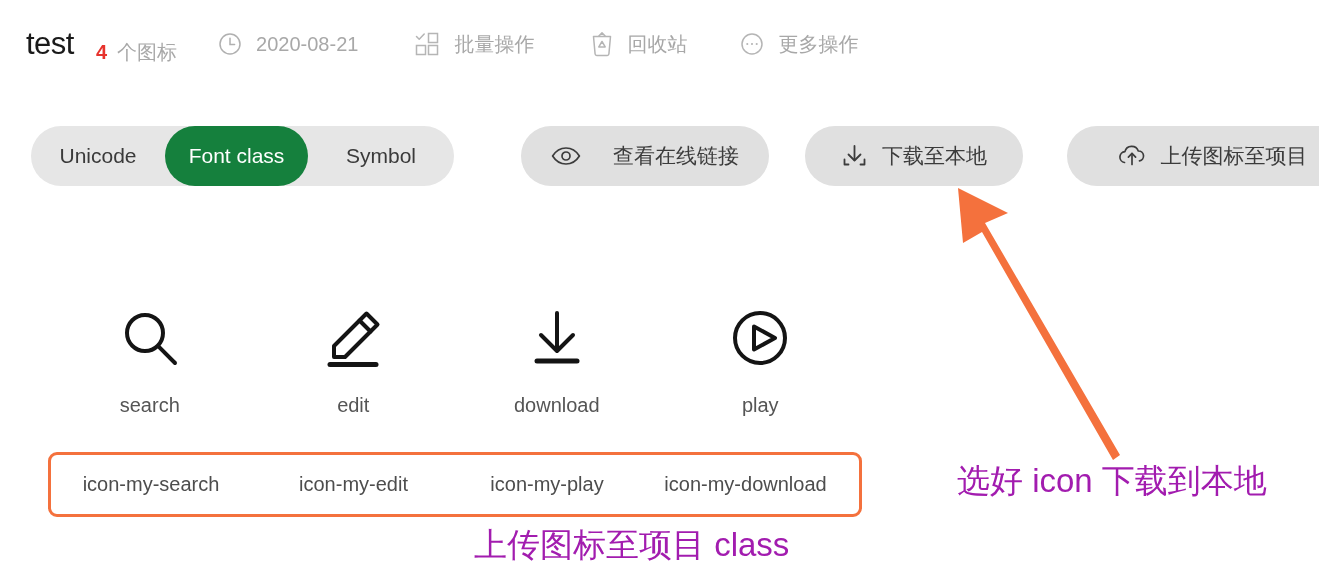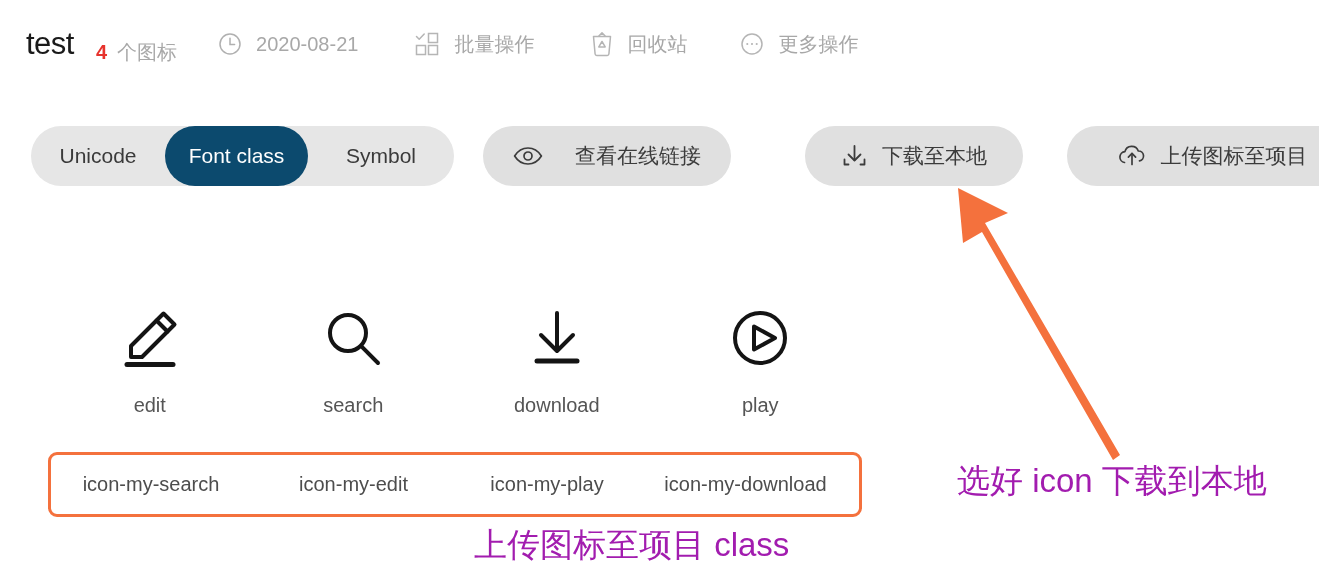--- a/index.html
+++ b/index.html
@@ -26,28 +26,28 @@
   .meta-item svg { display: block; }
 
   
   .toolbar { position: absolute; left: 0; top: 126px; width: 1319px; height: 64px; }
 
   .segmented { position: absolute; left: 31px; top: 0; height: 60px;
                background: #e6e6e6; border-radius: 30px; display: flex; align-items: center; }
   .seg { height: 60px; display: flex; align-items: center; justify-content: center;
          font-size: 21px; color: #3a3a3a; border-radius: 30px; cursor: pointer; }
   .seg.s0 { width: 134px; }
-  .seg.s1 { width: 143px; background: #0c4a6e; color: #ffffff; }
+  .seg.s1 { width: 143px; background: #15803d; color: #ffffff; }
   .seg.s2 { width: 146px; }
 
   .pill { position: absolute; top: 0; height: 60px; background: #e0e0e0; border-radius: 30px;
           display: flex; align-items: center; justify-content: center; cursor: pointer; }
   .pill .p-label { font-size: 21px; color: #3c3c3c; margin-left: 14px; }
   .pill svg { display: block; }
-  .pill.view { left: 483px; width: 248px; gap: 18px; }
+  .pill.view { left: 521px; width: 248px; gap: 18px; }
   .pill.download { left: 805px; width: 218px; }
   .pill.upload { left: 1067px; width: 290px; }
 
   
   .grid { position: absolute; left: 48px; top: 290px; width: 814px; }
   .cells { display: flex; }
   .cell { width: 203.5px; display: flex; flex-direction: column; align-items: center; }
   .glyph { height: 96px; display: flex; align-items: center; justify-content: center; }
   .glyph svg { display: block; }
   .cap { font-size: 20px; color: #555555; margin-top: 8px; }
@@ -167,37 +167,37 @@
       </span>
       <span class="p-label">上传图标至项目</span>
     </div>
   </div>
 
   <div class="grid">
     <div class="cells">
 
       <div class="cell">
         <div class="glyph">
+          <svg width="66" height="66" viewBox="0 0 66 66" fill="none" stroke="#141414" stroke-width="4" stroke-linecap="round">
+            <circle cx="28" cy="28" r="18"></circle>
+              <path d="M41.2 41.2L58 58"></path>
+          </svg>
+        </div>
+        <div class="cap">search</div>
+      </div>
+
+      <div class="cell">
+        <div class="glyph">
           <svg width="66" height="66" viewBox="0 0 66 66" fill="none" stroke="#141414" stroke-width="4" stroke-linejoin="round" stroke-linecap="round">
             <path d="M46.5 8.5l11 11L25 52H14V41L46.5 8.5z"></path>
             <path d="M39.5 15.5l11 11"></path>
             <path d="M10 59.5h46" stroke-width="5"></path>
           </svg>
         </div>
         <div class="cap">edit</div>
-      </div>
-
-      <div class="cell">
-        <div class="glyph">
-          <svg width="66" height="66" viewBox="0 0 66 66" fill="none" stroke="#141414" stroke-width="4" stroke-linecap="round">
-            <circle cx="28" cy="28" r="18"></circle>
-              <path d="M41.2 41.2L58 58"></path>
-          </svg>
-        </div>
-        <div class="cap">search</div>
       </div>
 
       <div class="cell">
         <div class="glyph">
           <svg width="66" height="66" viewBox="0 0 66 66" fill="none" stroke="#141414" stroke-width="4" stroke-linecap="round" stroke-linejoin="round">
             <path d="M33 8v36"></path>
               <path d="M17 30l16 16 16-16"></path>
             <path d="M13 56h40" stroke-width="5"></path>
           </svg>
         </div>

